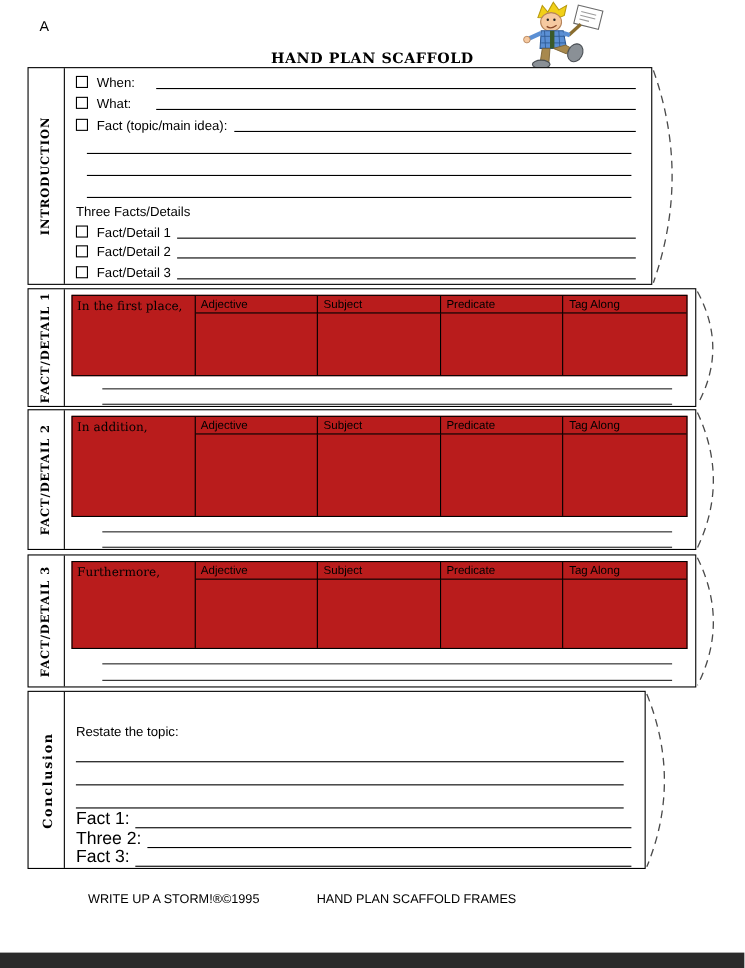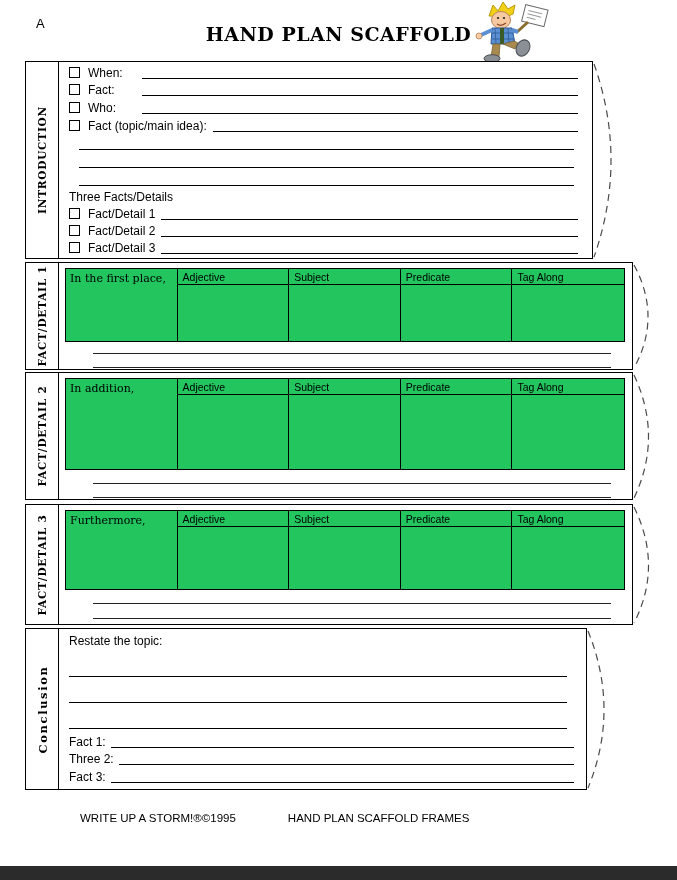--- a/index.html
+++ b/index.html
@@ -2,22 +2,22 @@
 <html><head>
 <meta charset="utf-8">
 <style>
   html,body { margin:0; padding:0; background:#fff; }
   .page {
     position:relative; width:677px; height:880px; background:#fff;
     font-family:"Liberation Sans", sans-serif; color:#000; overflow:hidden;
   }
   .corner-label { position:absolute; left:36px; top:16px; font-size:13px; }
   .doc-title {
-    position:absolute; left:0; top:23px; width:677px; text-align:center;
-    font-family:"DejaVu Serif", serif; font-weight:bold; font-size:19px; letter-spacing:.5px;
+    position:absolute; left:0; top:46px; width:677px; text-align:center;
+    font-family:"DejaVu Serif", serif; font-weight:bold; font-size:13px; letter-spacing:.5px;
   }
   .kid { position:absolute; left:462px; top:1px; }
 
   
   .section { position:absolute; border:1.4px solid #000; background:#fff; display:flex; box-sizing:border-box; }
   .sec-intro { left:25px; top:61px;  width:568px; height:198px; }
   .sec-fd1   { left:25px; top:262px; width:608px; height:108px; }
   .sec-fd2   { left:25px; top:372px; width:608px; height:128px; }
   .sec-fd3   { left:25px; top:504px; width:608px; height:121px; }
   .sec-conc  { left:25px; top:628px; width:562px; height:162px; }
@@ -41,45 +41,45 @@
   .r-field { height:18px; }
   .r-blank { height:18.5px; }
   .r-blank .wline { margin-left:10px; margin-right:18px; }
   .r-head  { height:16px; }
   .r-fact  { height:17px; }
 
   
   .fd-wrap { padding:5px 7px 0 6px; }
   .fd-table {
     border:1.4px solid #000; display:grid; grid-template-columns:repeat(5, 1fr);
-    grid-template-rows:16px 1fr; background:#22c55e;
+    grid-template-rows:16px 1fr; background:#b91c1c;
   }
   .fd1 .fd-table { height:72px; }
   .fd2 .fd-table { height:90px; }
   .fd3 .fd-table { height:78px; }
   .fd-first {
     grid-row:1 / span 2; border-right:1.1px solid #000; padding:3px 4px;
     font-family:"DejaVu Serif", serif; font-size:11px;
   }
   .fd-head { border-right:1.1px solid #000; border-bottom:1.1px solid #000; font-size:10.5px; padding:2px 5px; }
   .fd-head.last { border-right:none; }
   .fd-cell { border-right:1.1px solid #000; }
   .fd-cell.last { border-right:none; }
   .fd-line { border-bottom:1.6px solid #222; margin:0 14px 0 28px; }
   .fd1 .fd-line1 { margin-top:11px; } .fd1 .fd-line2 { margin-top:13px; }
   .fd2 .fd-line1 { margin-top:13px; } .fd2 .fd-line2 { margin-top:13px; }
   .fd3 .fd-line1 { margin-top:13px; } .fd3 .fd-line2 { margin-top:14px; }
 
   
   .conc { padding:3px 0 0 0; }
-  .c-head { height:17px; padding:2px 0 0 10px; font-size:12px; }
+  .c-head { height:17px; padding:2px 0 0 10px; font-size:12px;margin-top:24px; }
   .c-line { border-bottom:1.4px solid #000; margin:0 19px 0 10px; height:26px; box-sizing:border-box; }
   .c-gap  { height:2px; }
   .c-fact { display:flex; align-items:flex-end; height:17.5px; padding-left:10px; }
-  .c-fact .lbl { font-size:12px; white-space:nowrap; }
+  .c-fact .lbl { font-size:16px; white-space:nowrap; }
   .c-fact .wline { margin-right:12px; margin-left:5px; }
 
   
   .arcs { position:absolute; left:0; top:0; pointer-events:none; }
   .footer { position:absolute; left:80px; top:812px; display:flex; gap:52px; font-size:11.5px;align-items:flex-end; }
   .bottom-bar { position:absolute; left:0; bottom:0; width:677px; height:14px; background:#2b2b2b; }
 </style>
 </head>
 <body>
 
@@ -120,26 +120,21 @@
       <span class="side-label">INTRODUCTION</span>
     </div>
     <div class="content intro">
       <div class="row r-field">
         <span class="cb"></span>
         <span class="lbl minw">When:</span>
         <span class="wline"></span>
       </div>
       <div class="row r-field">
         <span class="cb"></span>
-        <span class="lbl minw">Fact:</span>
-        <span class="wline"></span>
-      </div>
-      <div class="row r-field">
-        <span class="cb"></span>
-        <span class="lbl minw">Who:</span>
+        <span class="lbl minw">What:</span>
         <span class="wline"></span>
       </div>
       <div class="row r-field">
         <span class="cb"></span>
         <span class="lbl">Fact (topic/main idea):</span>
         <span class="wline"></span>
       </div>
       <div class="row r-blank">
           <span class="wline"></span>
         </div>

